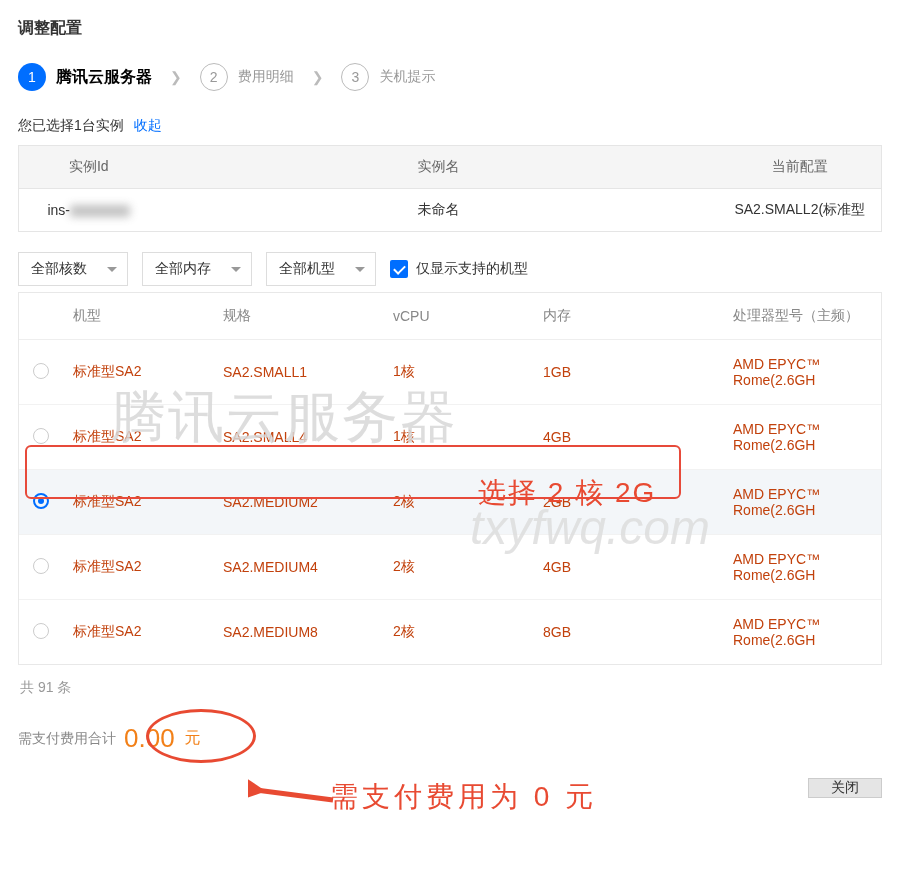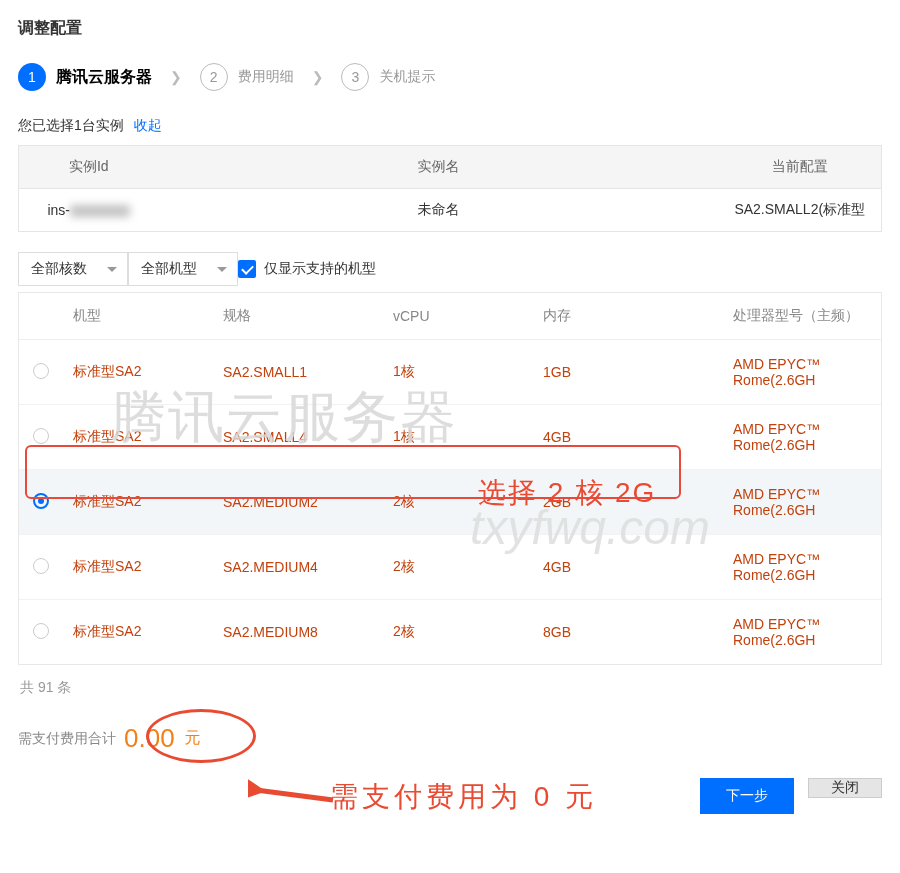--- a/index.html
+++ b/index.html
@@ -34,21 +34,21 @@
   .instance-table th, .instance-table td {
     text-align: center; padding: 12px 14px; font-size: 14px; font-weight: normal;
     border-bottom: 1px solid #e5e5e5;
   }
   .instance-table th { background: #f5f5f5; color: #666; }
   .col-id { width: 140px; }
   .col-name { width: 560px; }
   .col-cfg { }
   .redact { display:inline-block; width:60px; height:12px; background:#777; filter: blur(4px); opacity:.45; border-radius:3px; vertical-align:middle; }
 
-  .filters { display: flex; align-items: center; margin-bottom: 6px; }
+  .filters { display: flex; align-items: center; gap: 14px; margin-bottom: 6px; }
   .select {
     border: 1px solid #ddd; height: 34px; padding: 0 28px 0 12px;
     display: flex; align-items: center; position: relative; min-width: 110px;
     font-size: 14px; color: #333; cursor: pointer; background:#fff;
   }
   .select::after {
     content: ""; position: absolute; right: 10px; top: 14px;
     border: 5px solid transparent; border-top-color: #999;
   }
   .chk { display: flex; align-items: flex-start; gap: 8px; font-size: 14px; color:#333; }
@@ -178,20 +178,21 @@
         <span>ins-</span><span class="redact"></span>
       </td>
       <td>未命名</td>
       <td>SA2.SMALL2(标准型</td>
     </tr>
   </tbody>
 </table>
 
 <div class="filters">
   <div class="select">全部核数</div>
+  <div class="select">全部内存</div>
   <div class="select">全部机型</div>
   <label class="chk">
     <span class="chk-box"></span>
     <span>仅显示支持的机型</span>
   </label>
 </div>
 
 <div class="spec-wrap">
   <table class="spec-table">
     <thead>
@@ -267,15 +268,14 @@
   <defs>
     <marker id="ah" markerWidth="12" markerHeight="12" refX="2" refY="5" orient="auto">
       <path d="M10,0 L0,5 L10,10 Z" fill="#e84a32"></path>
     </marker>
   </defs>
   <line x1="85" y1="30" x2="8" y2="20" stroke="#e84a32" stroke-width="5" marker-end="url(#ah)"></line>
 </svg>
 <div class="annot2">需支付费用为 0 元</div>
 
 <div class="btn-row">
-  <button class="btn-primary">下一步</button>
   <button class="btn-default">关闭</button>
 </div>
 
 </body></html>

